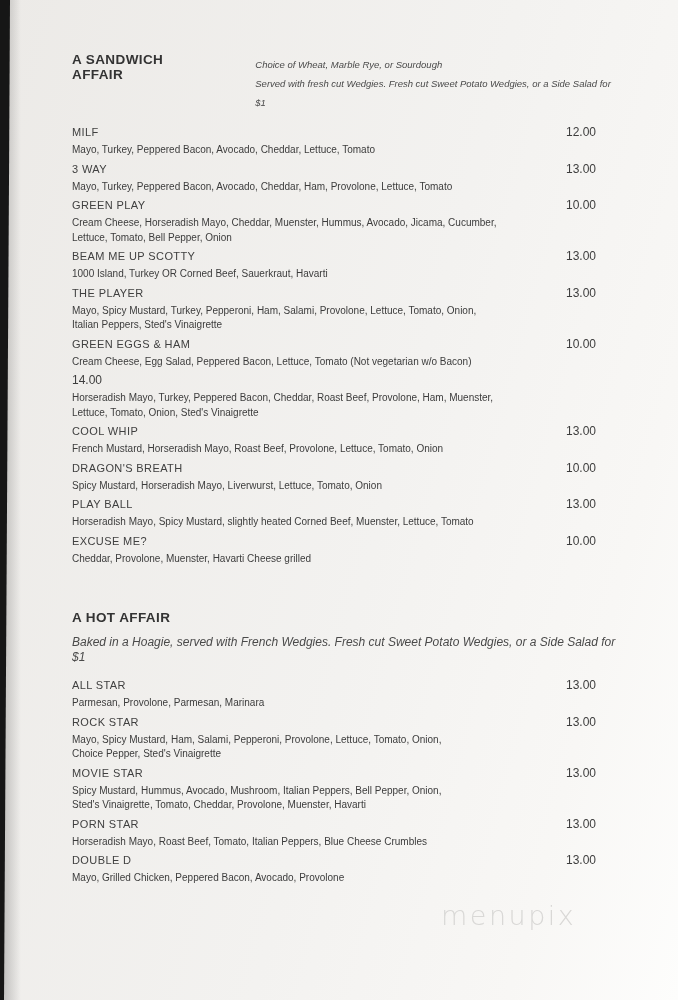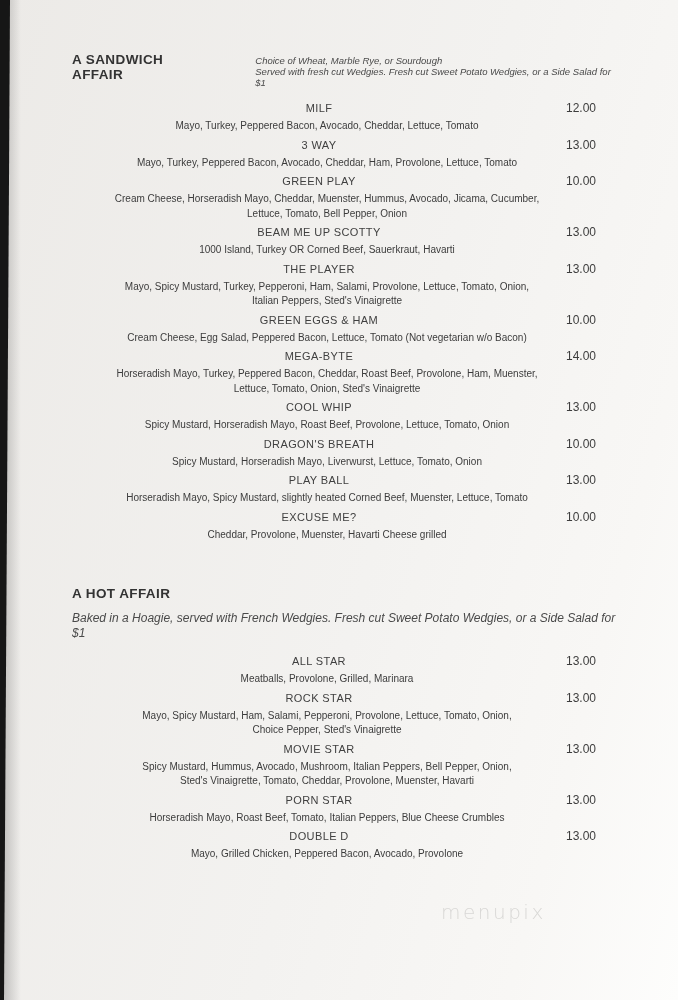--- a/index.html
+++ b/index.html
@@ -54,31 +54,31 @@
   }
   
   .sub-side .section-header {
     display: flex;
     align-items: flex-start;
   }
   .sub-side .section-subtitle {
     margin-left: 40px;
     margin-top: 3px;
     font-size: 9.5px;
-    line-height: 11px;
+    line-height: 19px;
   }
   .sub-side { --header-gap: 8px; }
   .sub-below .section-subtitle {
     margin-top: 10px;
     font-size: 12px;
     line-height: 15px;
   }
   .section-header { margin-bottom: 13px; }
 
-  .menu-item { margin-top: 4px; text-align: center; }
+  .menu-item { margin-top: 4px; }
   .item-row {
     display: flex;
     align-items: baseline;
   }
   .item-name {
     width: 494px;
     flex: 0 0 494px;
     font-size: 11px;
     letter-spacing: 0.4px;
     color: #404040;
@@ -93,21 +93,21 @@
     font-size: 10px;
     line-height: 14.5px;
     color: #3c3c3c;
     white-space: pre-line;
     max-width: 510px;
   }
   .watermark {
     position: absolute;
     left: 441px;
     top: 900px;
-    font-size: 20px;
+    font-size: 27px;
     font-weight: 300;
     letter-spacing: 2.5px;
     color: #d9d8d6;
     z-index: 3;
     font-family: "DejaVu Sans", sans-serif;
   }
 </style>
 </head>
 <body>
 
@@ -168,33 +168,32 @@
   <div class="menu-item">
     <div class="item-row">
       <span class="item-name">GREEN EGGS &amp; HAM</span>
       <span class="item-price">10.00</span>
     </div>
     <div class="item-desc">Cream Cheese, Egg Salad, Peppered Bacon, Lettuce, Tomato (Not vegetarian w/o Bacon)</div>
   </div>
 
   <div class="menu-item">
     <div class="item-row">
-      <span class="item-name">MEGA-BYTE</span>
       <span class="item-price">14.00</span>
     </div>
     <div class="item-desc">Horseradish Mayo, Turkey, Peppered Bacon, Cheddar, Roast Beef, Provolone, Ham, Muenster,
 Lettuce, Tomato, Onion, Sted's Vinaigrette</div>
   </div>
 
   <div class="menu-item">
     <div class="item-row">
       <span class="item-name">COOL WHIP</span>
       <span class="item-price">13.00</span>
     </div>
-    <div class="item-desc">Spicy Mustard, Horseradish Mayo, Roast Beef, Provolone, Lettuce, Tomato, Onion</div>
+    <div class="item-desc">French Mustard, Horseradish Mayo, Roast Beef, Provolone, Lettuce, Tomato, Onion</div>
   </div>
 
   <div class="menu-item">
     <div class="item-row">
       <span class="item-name">DRAGON'S BREATH</span>
       <span class="item-price">10.00</span>
     </div>
     <div class="item-desc">Spicy Mustard, Horseradish Mayo, Liverwurst, Lettuce, Tomato, Onion</div>
   </div>
 
@@ -220,21 +219,21 @@
     <div class="section-header">
       <h2 class="section-title">A HOT AFFAIR</h2>
       <div class="section-subtitle">Baked in a Hoagie, served with French Wedgies.   Fresh cut Sweet Potato Wedgies, or a Side Salad for $1</div>
     </div>
     <div class="items">
   <div class="menu-item">
     <div class="item-row">
       <span class="item-name">ALL STAR</span>
       <span class="item-price">13.00</span>
     </div>
-    <div class="item-desc">Meatballs, Provolone, Grilled, Marinara</div>
+    <div class="item-desc">Parmesan, Provolone, Parmesan, Marinara</div>
   </div>
 
   <div class="menu-item">
     <div class="item-row">
       <span class="item-name">ROCK STAR</span>
       <span class="item-price">13.00</span>
     </div>
     <div class="item-desc">Mayo, Spicy Mustard, Ham, Salami, Pepperoni, Provolone, Lettuce, Tomato, Onion,
 Choice Pepper, Sted's Vinaigrette</div>
   </div>

